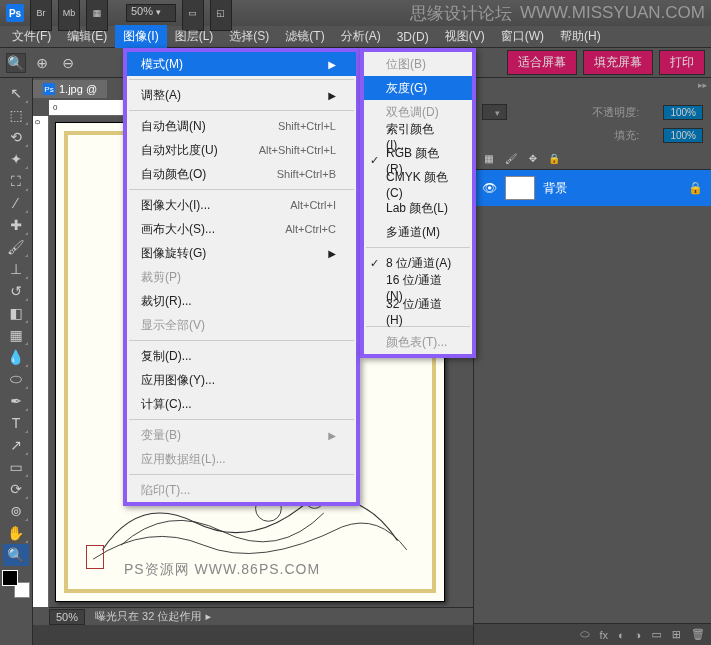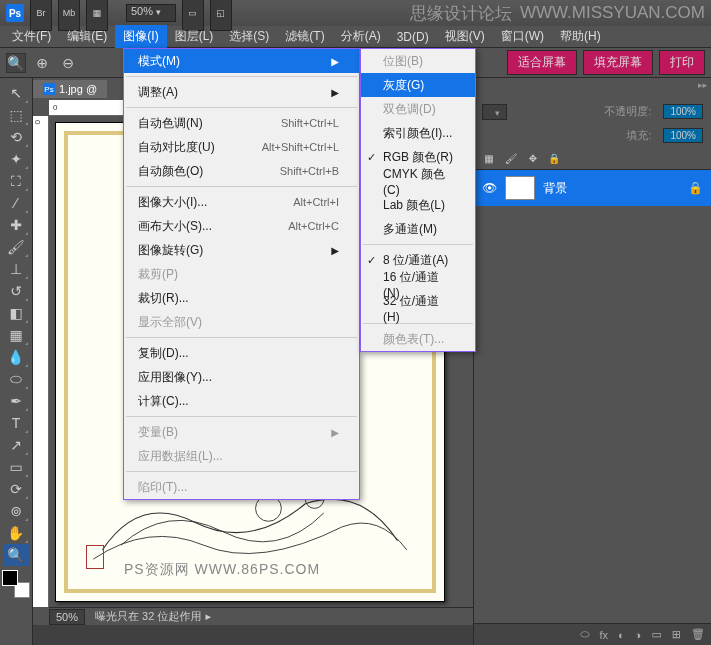--- a/index.html
+++ b/index.html
@@ -47,32 +47,32 @@
 .art { position: absolute; bottom: 10px; left: 10px; right: 10px; height: 120px; color: #333; font-size: 44px; overflow: hidden; }
 .watermark { position: absolute; bottom: 4px; left: 50px; color: #888; font-size: 14px; letter-spacing: 1px; }
 .stamp { position: absolute; bottom: 14px; left: 12px; width: 18px; height: 24px; border: 1px solid #a33; }
 
 .statusbar { position: absolute; bottom: 0; left: 16px; right: 0; height: 18px; background: #535353; display: flex; align-items: center; color: #ccc; font-size: 11px; border-top: 1px solid #2a2a2a; }
 .status-zoom { background: #404040; padding: 1px 6px; border: 1px solid #2a2a2a; margin-right: 10px; }
 
 .panels { flex: 1; background: #535353; border-left: 1px solid #2a2a2a; position: relative; }
 .panel-tabs { height: 22px; display: flex; align-items: center; padding: 0 6px; gap: 6px; color: #999; font-size: 11px; position: relative; }
 .panel-collapse { position: absolute; right: 4px; top: 2px; color: #999; font-size: 9px; }
-.panel-row { display: flex; align-items: flex-start; padding: 4px 8px; gap: 12px; color: #999; font-size: 11px; }
+.panel-row { display: flex; align-items: center; padding: 4px 8px; gap: 24px; color: #999; font-size: 11px; }
 .panel-sel { background: #404040; border: 1px solid #2a2a2a; color: #999; padding: 1px 6px; font-size: 11px; }
 .pct-box { background: #0369a1; border: 1px solid #2a2a2a; color: #ccc; padding: 1px 6px; font-size: 10px; min-width: 38px; display: inline-block; }
 .lock-row { display: flex; align-items: center; padding: 4px 8px; gap: 8px; color: #ccc; font-size: 11px; border-bottom: 1px solid #2a2a2a; }
 .lock-ico { width: 14px; height: 14px; display: flex; align-items: center; justify-content: center; font-size: 10px; }
 .layer-row { background: #1473e6; color: #fff; display: flex; align-items: center; padding: 6px 8px; gap: 8px; height: 36px; }
 .layer-thumb { width: 30px; height: 24px; background: #fff; border: 1px solid #888; }
 .layer-lock { margin-left: auto; font-size: 12px; }
 .panel-bottom { position: absolute; bottom: 0; left: 0; right: 0; height: 22px; background: #444; display: flex; align-items: center; justify-content: flex-end; padding: 0 6px; gap: 10px; color: #aaa; font-size: 11px; border-top: 1px solid #2a2a2a; }
 
 
-.dropdown { position: absolute; background: #f0f0f0; border: 1px solid #8b5cf6; box-shadow: 2px 2px 6px rgba(0,0,0,0.4); font-size: 12px; color: #222; z-index: 100; }
+.dropdown { position: absolute; background: #f0f0f0; border: 4px solid #8b5cf6; box-shadow: 2px 2px 6px rgba(0,0,0,0.4); font-size: 12px; color: #222; z-index: 100; }
 .dd-main { left: 123px; top: 48px; width: 237px; }
 .dd-row { display: flex; align-items: center; padding: 4px 20px 4px 14px; height: 24px; }
 .dd-row.hl { background: #1473e6; color: #fff; }
 .dd-row .shortcut { margin-left: auto; color: #666; font-size: 11px; }
 .dd-row.disabled { color: #999; }
 .dd-row .arrow { margin-left: auto; font-size: 10px; }
 .dd-sep { height: 1px; background: #ccc; margin: 3px 2px; }
 
 .dd-sub { left: 360px; top: 48px; width: 116px; }
 .dd-sub .dd-row { padding-left: 22px; position: relative; }

